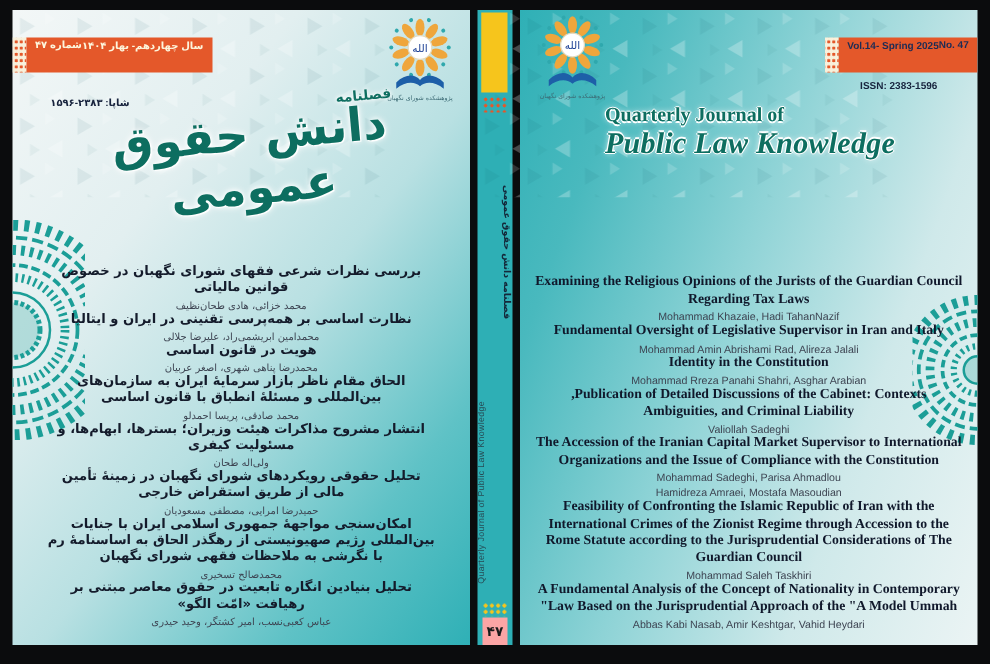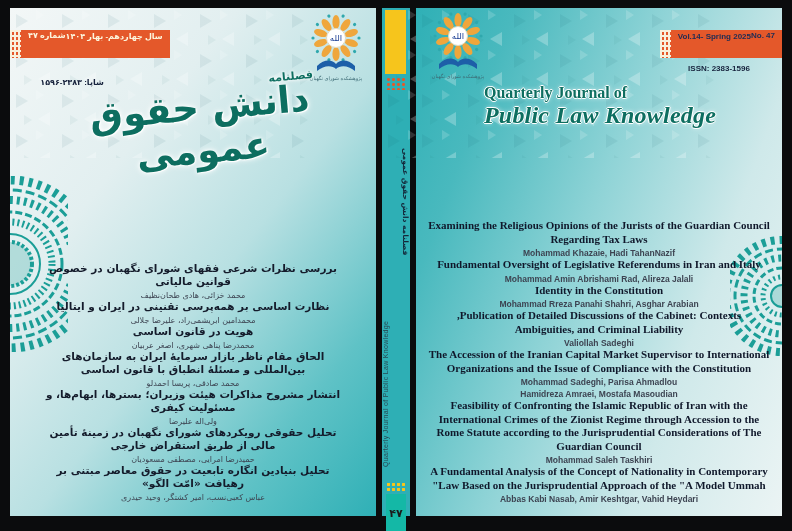--- a/index.html
+++ b/index.html
@@ -62,37 +62,37 @@
   .list{position:absolute;display:flex;flex-direction:column;justify-content:flex-end;}
   .list-fa{top:142px;bottom:14px;left:26px;right:26px;}
   .list-en{top:140px;bottom:12px;left:12px;right:12px;}
   .art{text-align:center;}
   .art .t{font-weight:bold;color:#141b2b;}
   .art .a{color:#3d4452;}
   .list-fa .t{font-size:10.5px;line-height:13px;max-width:330px;margin:0 auto;font-family:"DejaVu Sans",sans-serif;}
   .list-fa .a{font-size:8px;margin-top:3px;font-family:"DejaVu Sans",sans-serif;}
   .list-en .t{font-size:11px;line-height:13.5px;max-width:342px;margin:0 auto;
     font-family:"Liberation Serif","DejaVu Serif",serif;color:#10182b;}
-  .list-en .a{font-size:8.5px;margin-top:2px;font-weight:bold;}
+  .list-en .a{font-size:8.5px;margin-top:2px;}
 
   
   .spine .topbar{position:absolute;left:3px;top:2px;width:21px;height:64px;background:#f6c51c;}
   .spine .topdots{position:absolute;left:4px;top:69px;width:20px;height:13px;
     background-image:radial-gradient(circle,#e4582a 1.3px,rgba(0,0,0,0) 1.6px);
     background-size:5px 5px;}
   .spine-fa{position:absolute;top:88px;left:0;width:28px;height:212px;
     writing-mode:vertical-rl;text-align:center;font-size:7.5px;font-weight:bold;color:#14283a;
     font-family:"DejaVu Sans",sans-serif;}
   .spine-en{position:absolute;top:300px;left:0;width:28px;height:172px;
     writing-mode:vertical-rl;transform:rotate(180deg);text-align:center;
     font-size:7px;color:#274b55;letter-spacing:.3px;}
   .spine .crown{position:absolute;left:4px;top:474px;width:20px;height:11px;
     background-image:radial-gradient(circle,#f6c51c 1.4px,rgba(0,0,0,0) 1.7px);
     background-size:5px 5px;}
-  .spine .numbox{position:absolute;left:4px;top:486px;width:20px;height:38px;background:#14b8a6;
+  .spine .numbox{position:absolute;left:4px;top:486px;width:20px;height:22px;background:#fca5a5;
     display:flex;align-items:center;justify-content:center;
     font-size:11px;font-weight:bold;color:#1b1b1b;font-family:"DejaVu Sans",sans-serif;}
 
   
   .medallion{position:absolute;pointer-events:none;}
   .med-left{left:-58px;top:168px;}
   .med-right{right:-52px;top:228px;}
 </style>
 </head>
 <body>
@@ -188,25 +188,29 @@
     <div class="art">
       <div class="t">هویت در قانون اساسی</div>
       <div class="a">محمدرضا پناهی شهری، اصغر عربیان</div>
     </div>
     <div class="art">
       <div class="t">الحاق مقام ناظر بازار سرمایهٔ ایران به سازمان‌های بین‌المللی و مسئلهٔ انطباق با قانون اساسی</div>
       <div class="a">محمد صادقی، پریسا احمدلو</div>
     </div>
     <div class="art">
       <div class="t">انتشار مشروح مذاکرات هیئت وزیران؛ بسترها، ابهام‌ها، و مسئولیت کیفری</div>
-      <div class="a">ولی‌اله علیرضا</div>
+      <div class="a">ولی‌اله طحان</div>
     </div>
     <div class="art">
       <div class="t">تحلیل حقوقی رویکردهای شورای نگهبان در زمینهٔ تأمین مالی از طریق استقراض خارجی</div>
       <div class="a">حمیدرضا امرایی، مصطفی مسعودیان</div>
+    </div>
+    <div class="art">
+      <div class="t">امکان‌سنجی مواجهۀ جمهوری اسلامی ایران با جنایات بین‌المللی رژیم صهیونیستی از رهگذر الحاق به اساسنامۀ رم با نگرشی به ملاحظات فقهی شورای نگهبان</div>
+      <div class="a">محمدصالح تسخیری</div>
     </div>
     <div class="art">
       <div class="t">تحلیل بنیادین انگاره تابعیت در حقوق معاصر مبتنی بر رهیافت «امّت الگو»</div>
       <div class="a">عباس کعبی‌نسب، امیر کشتگر، وحید حیدری</div>
     </div>
   </div>
 </div>
 
 <div class="spine">
   <svg class="pat">
@@ -286,21 +290,21 @@
     <div class="title-en-1">Quarterly Journal of</div>
     <div class="title-en-2">Public Law Knowledge</div>
   </div>
 
   <div class="list list-en">
     <div class="art">
       <div class="t">Examining the Religious Opinions of the Jurists of the Guardian Council Regarding Tax Laws</div>
       <div class="a">Mohammad Khazaie, Hadi TahanNazif</div>
     </div>
     <div class="art">
-      <div class="t">Fundamental Oversight of Legislative Referendums in Iran and Italy</div>
+      <div class="t">Fundamental Oversight of Legislative Supervisor in Iran and Italy</div>
       <div class="a">Mohammad Amin Abrishami Rad, Alireza Jalali</div>
     </div>
     <div class="art">
       <div class="t">Identity in the Constitution</div>
       <div class="a">Mohammad Rreza Panahi Shahri, Asghar Arabian</div>
     </div>
     <div class="art">
       <div class="t">,Publication of Detailed Discussions of the Cabinet: Contexts Ambiguities, and Criminal Liability</div>
       <div class="a">Valiollah Sadeghi</div>
     </div>

